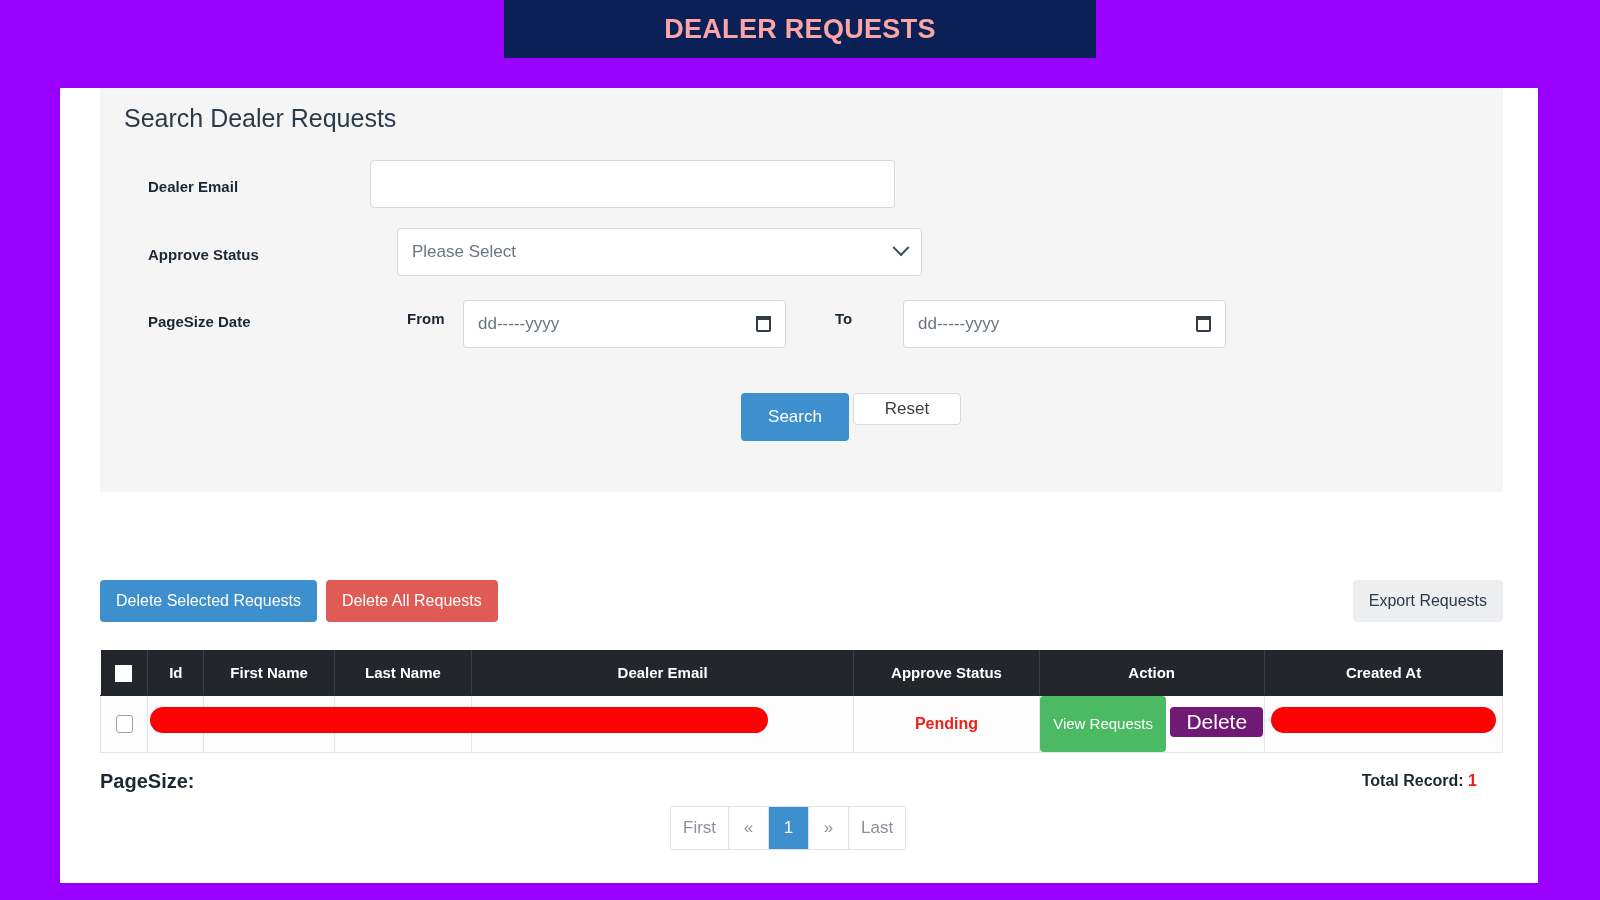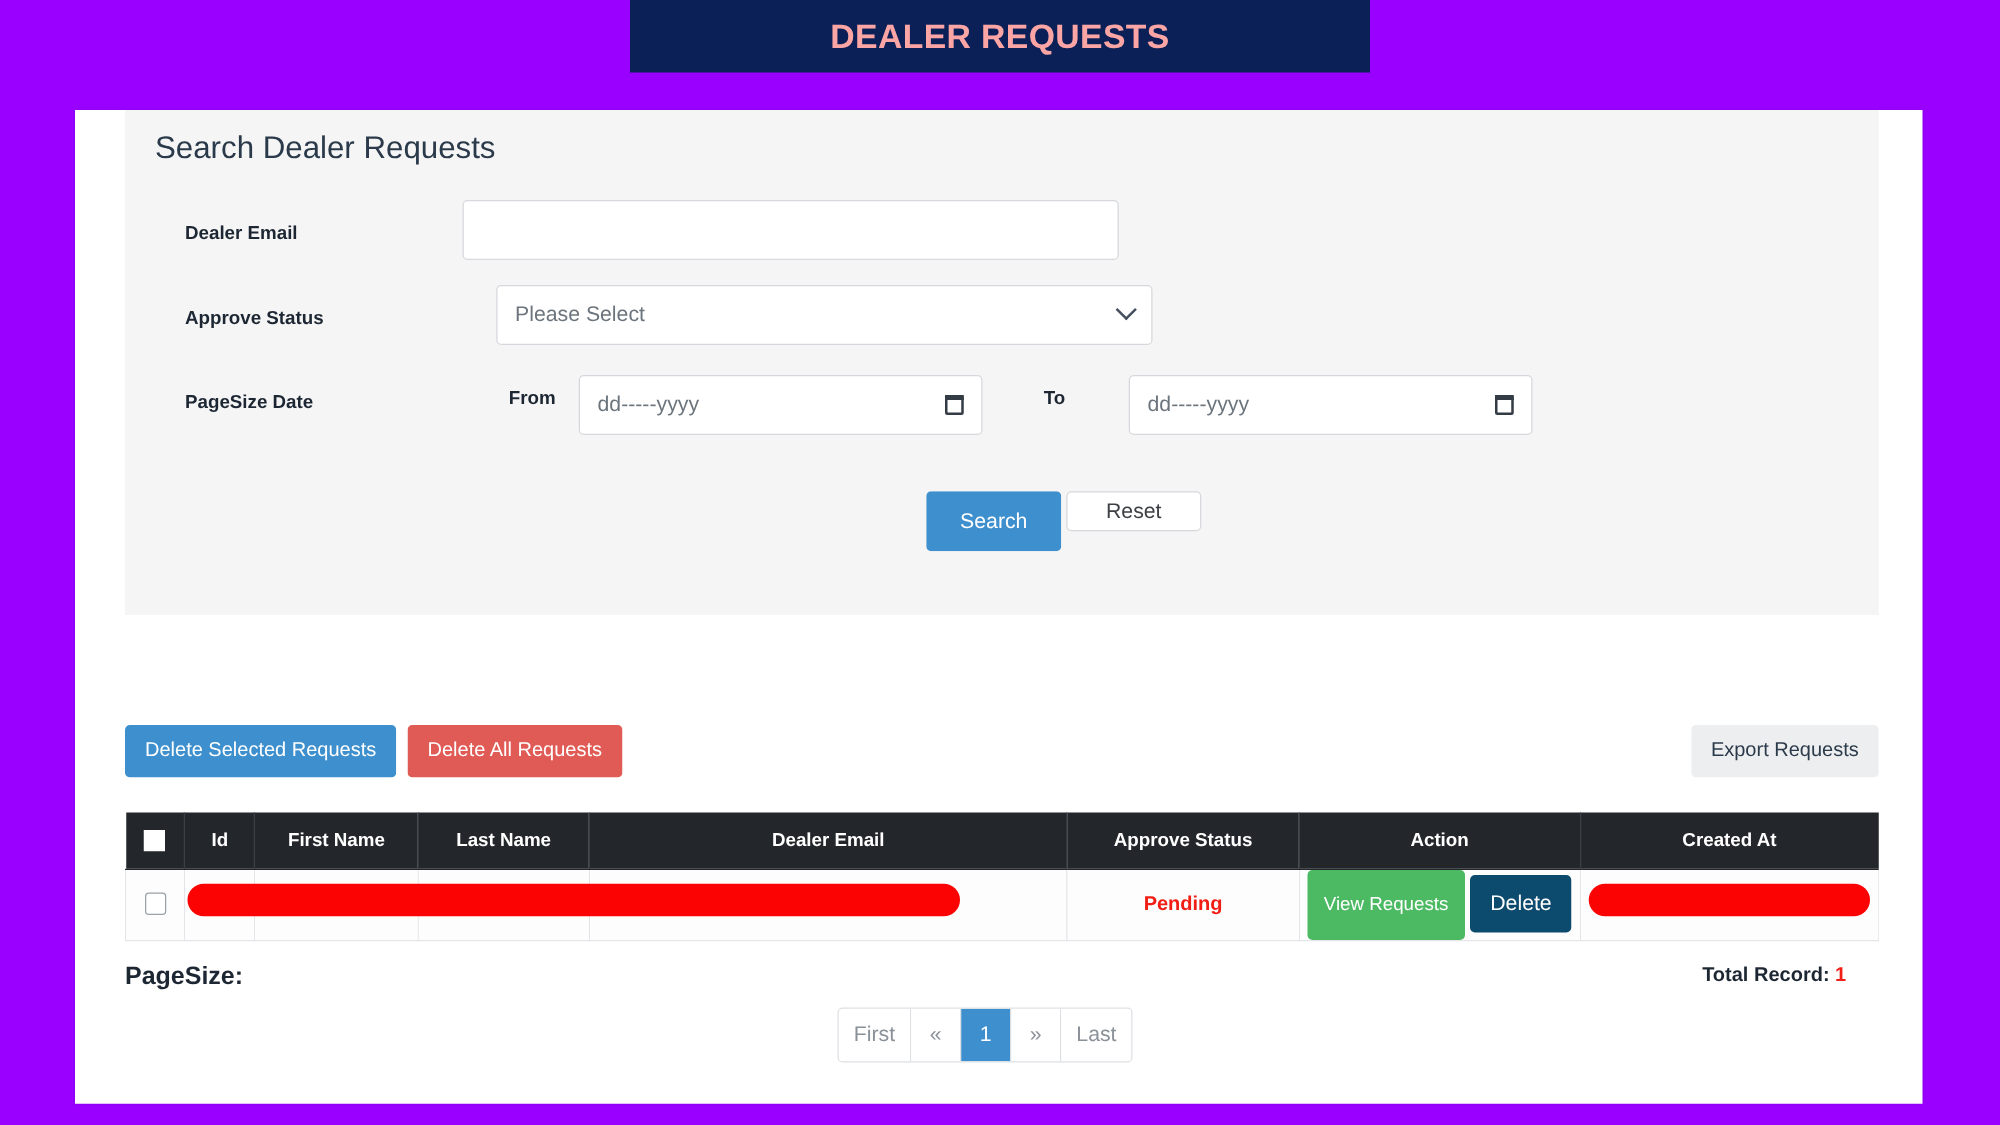--- a/index.html
+++ b/index.html
@@ -207,22 +207,22 @@
     vertical-align: middle;
   }
   .status-pending { color: #f01e14; font-weight: bold; font-size: 16px; }
   .btn-view {
     display: inline-flex; align-items: center; justify-content: center;
     background: #4cb963; color: #fff; border-radius: 4px;
     height: 56px; padding: 0 13px; font-size: 15px;
   }
   .btn-del-row {
     display: inline-flex; align-items: center; justify-content: center;
-    background: #0c4a6e; color: #fff; border-radius: 4px;
-    height: 46px; padding: 0 16px; font-size: 17px;
+    background: #701a75; color: #fff; border-radius: 4px;
+    height: 30px; padding: 0 16px; font-size: 21px;
   }
 
   
   .redaction {
     position: absolute;
     background: #fb0303;
     border-radius: 14px;
     height: 26px;
     top: 11px;
   }

